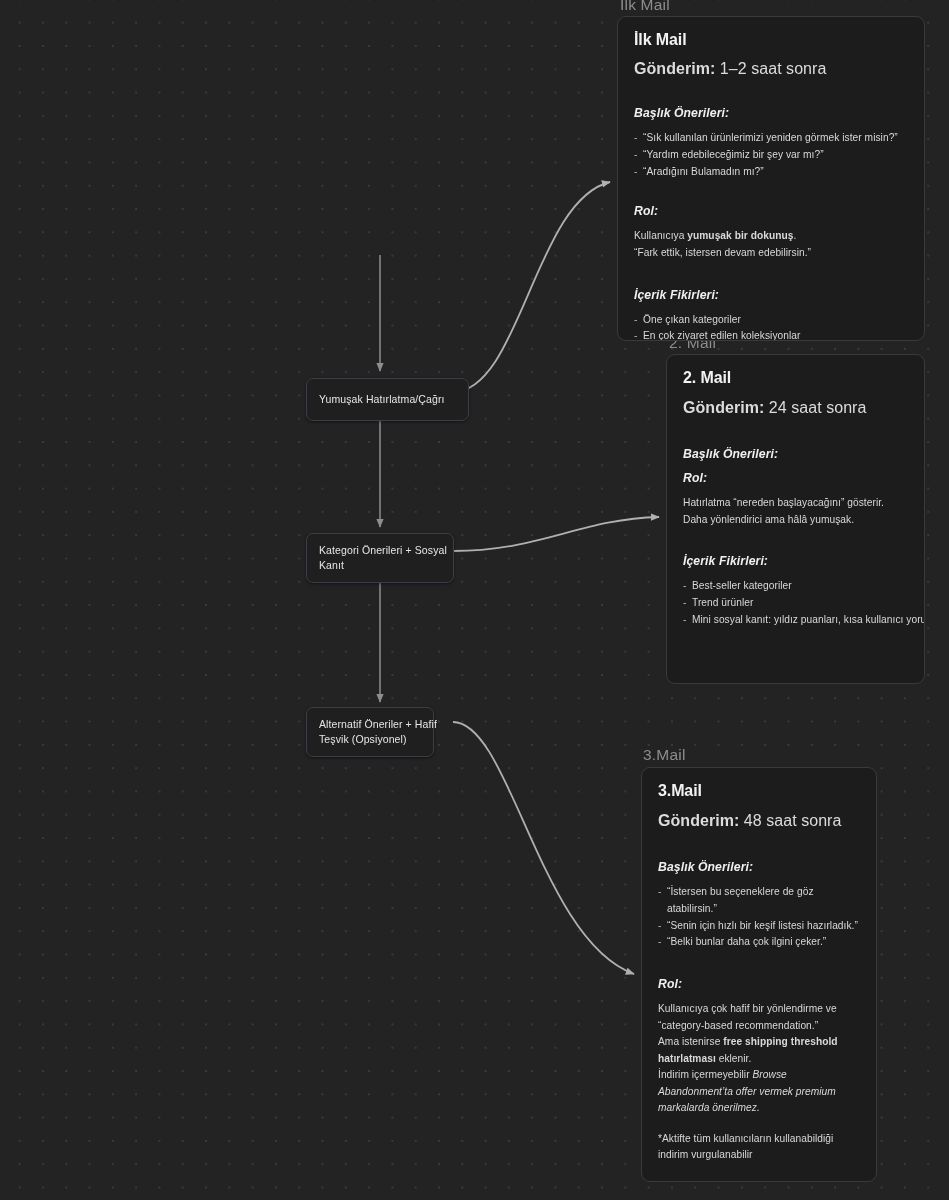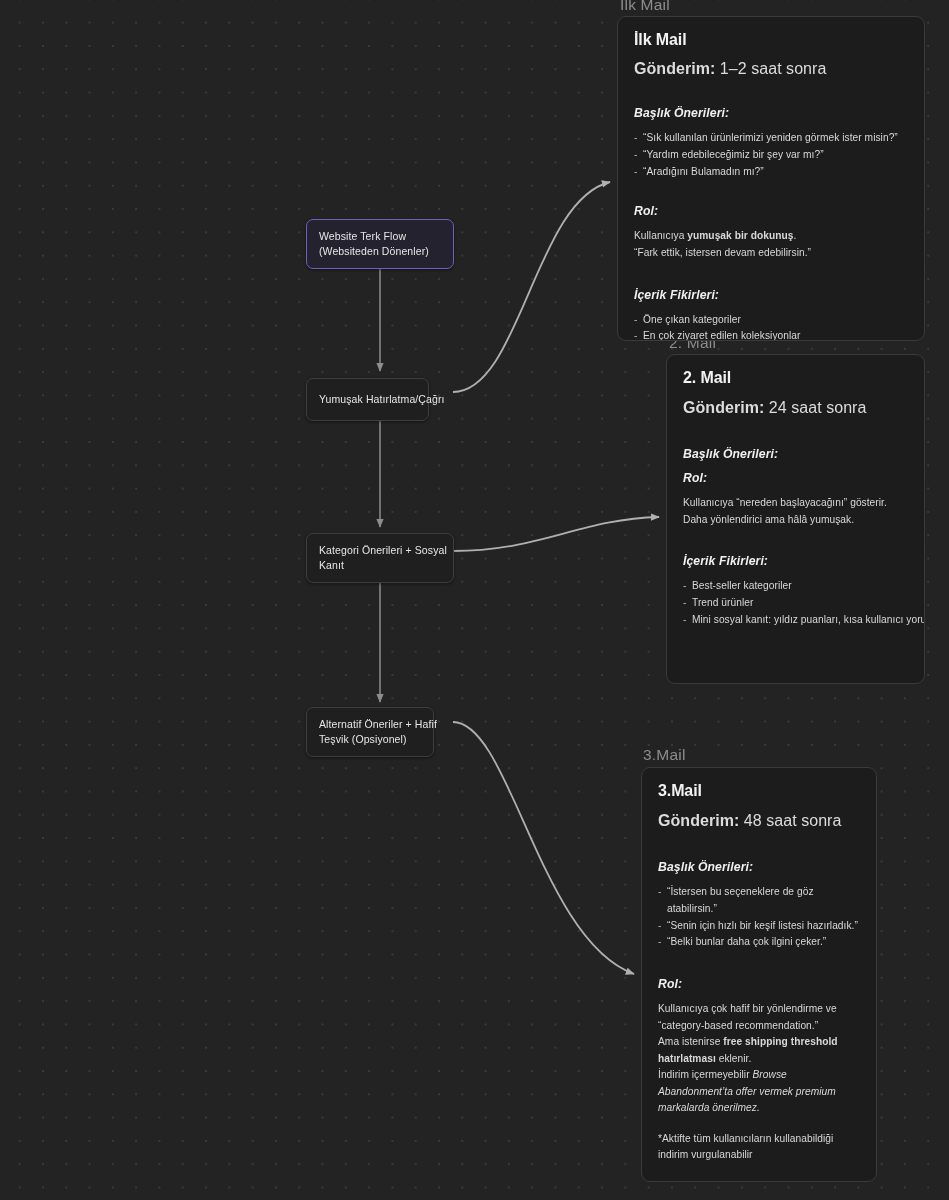--- a/index.html
+++ b/index.html
@@ -160,26 +160,22 @@
     </g>
     <g>
       <path d="M453,722 C510,722 540,940 634,974" stroke="#b0b0b0" stroke-width="1.8" fill="none" marker-end="url(#ah)"></path>
     </g>
   </svg>
 
   <div class="group-label" style="left:620px; top:-4px;">İlk Mail</div>
   <div class="group-label" style="left:669px; top:334px;">2. Mail</div>
   <div class="group-label" style="left:643px; top:746px;">3.Mail</div>
 
-  <div class="node accent" style="left:306px; top:219px; width:148px;">
-    <span class="nline">Website Terk Flow</span>
-    <span class="nline">(Websiteden Dönenler)</span>
-  </div>
-
-  <div class="node" style="left:306px; top:378px; width:123px; padding-top:13px; padding-bottom:13px;">
+
+  <div class="node" style="left:306px; top:378px; width:163px; padding-top:13px; padding-bottom:13px;">
     <span class="nline">Yumuşak Hatırlatma/Çağrı</span>
   </div>
 
   <div class="node" style="left:306px; top:533px; width:148px;">
     <span class="nline">Kategori Önerileri + Sosyal</span>
     <span class="nline">Kanıt</span>
   </div>
 
   <div class="node" style="left:306px; top:707px; width:128px;">
     <span class="nline">Alternatif Öneriler + Hafif</span>
@@ -216,21 +212,21 @@
   <div class="card" id="card-2">
     <h2>2. Mail</h2>
     <div class="meta">
       <span>Gönderim:</span><span class="val"> 24 saat sonra</span>
     </div>
 
     <h3>Başlık Önerileri:</h3>
 
     <h3>Rol:</h3>
     <div class="para">
-      <p>Kullanıcıya “nereden başlayacağını” gösterir.</p>
+      <p>Hatırlatma “nereden başlayacağını” gösterir.</p>
       <p>Daha yönlendirici ama hâlâ yumuşak.</p>
     </div>
 
     <h3>İçerik Fikirleri:</h3>
     <ul class="last">
       <li>Best-seller kategoriler</li>
       <li>Trend ürünler</li>
       <li>Mini sosyal kanıt: yıldız puanları, kısa kullanıcı yorumları</li>
     </ul>
   </div>

